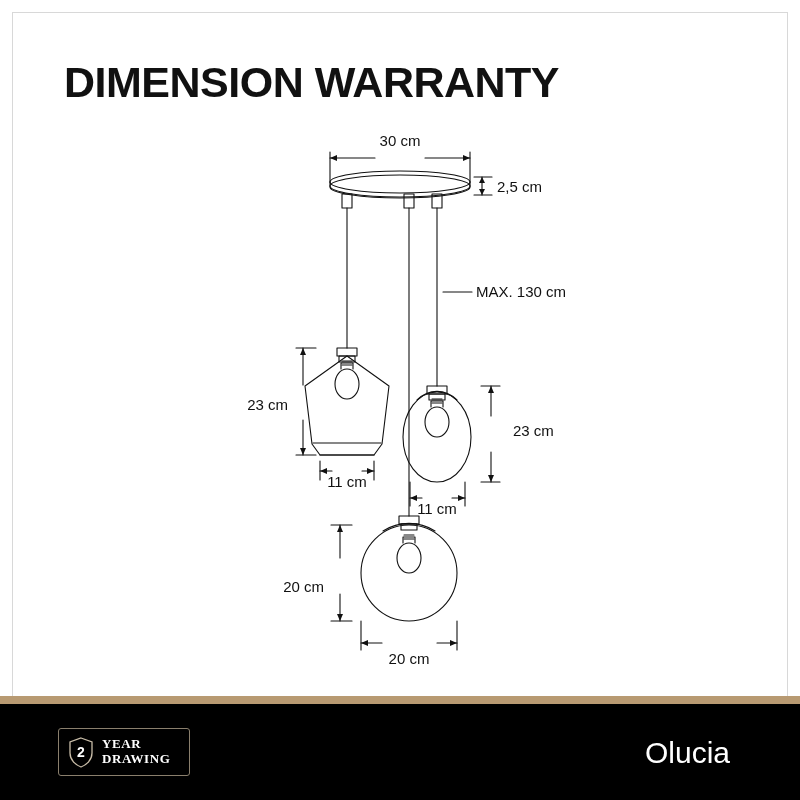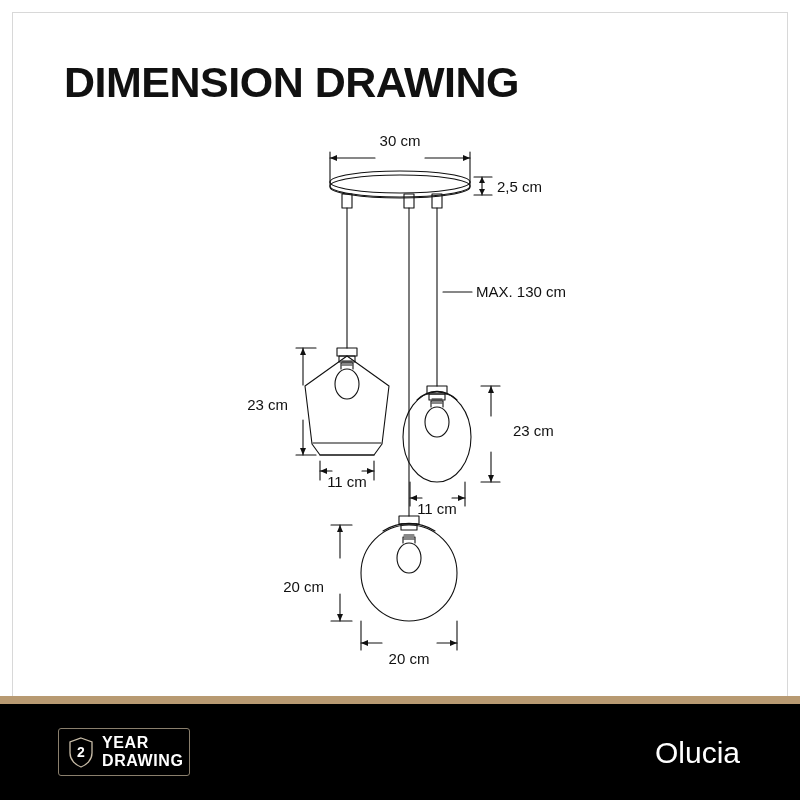--- a/index.html
+++ b/index.html
@@ -60,21 +60,21 @@
   .footer-bar {
     position: absolute;
     left: 0;
     bottom: 0;
     width: 800px;
     height: 96px;
     background: #000000;
   }
   .brand {
     position: absolute;
-    right: 60px;
+    right: 70px;
     bottom: 30px;
     color: #ffffff;
     font-size: 30px;
     font-family: "Liberation Sans", sans-serif;
     letter-spacing: 0px;
     margin-left: 43px;
   }
   .warranty-badge {
     position: absolute;
     left: 58px;
@@ -111,39 +111,39 @@
     font-family: "Liberation Sans", sans-serif;
   }
   .warranty-text {
     display: flex;
     flex-direction: column;
     justify-content: center;
     line-height: 1.15;
   }
   .warranty-text span {
     color: #ffffff;
-    font-size: 16px;
+    font-size: 13px;
     font-weight: bold;
     letter-spacing: 0.6px;
-    font-family: Liberation Sans, sans-serif;
+    font-family: Liberation Serif, serif;
   }
   text.dim {
     font-family: "Liberation Sans", sans-serif;
     font-size: 15px;
     fill: #111111;
   }
 </style>
 </head>
 <body>
 
 <div class="page">
 
   <div class="border-frame"></div>
 
-  <div class="title">DIMENSION DRAWING</div>
+  <div class="title">DIMENSION WARRANTY</div>
 
   <svg class="drawing" viewBox="0 0 800 800">
     <g fill="none" stroke="#111111" stroke-width="1.1" stroke-linecap="round" stroke-linejoin="round">
 
       <g>
         <line x1="330" y1="152" x2="330" y2="182"></line>
         <line x1="470" y1="152" x2="470" y2="182"></line>
         <line x1="330" y1="158" x2="375" y2="158"></line>
         <line x1="425" y1="158" x2="470" y2="158"></line>
         <path d="M330 158 l7 -3 v6 z" fill="#111111" stroke="none"></path>

